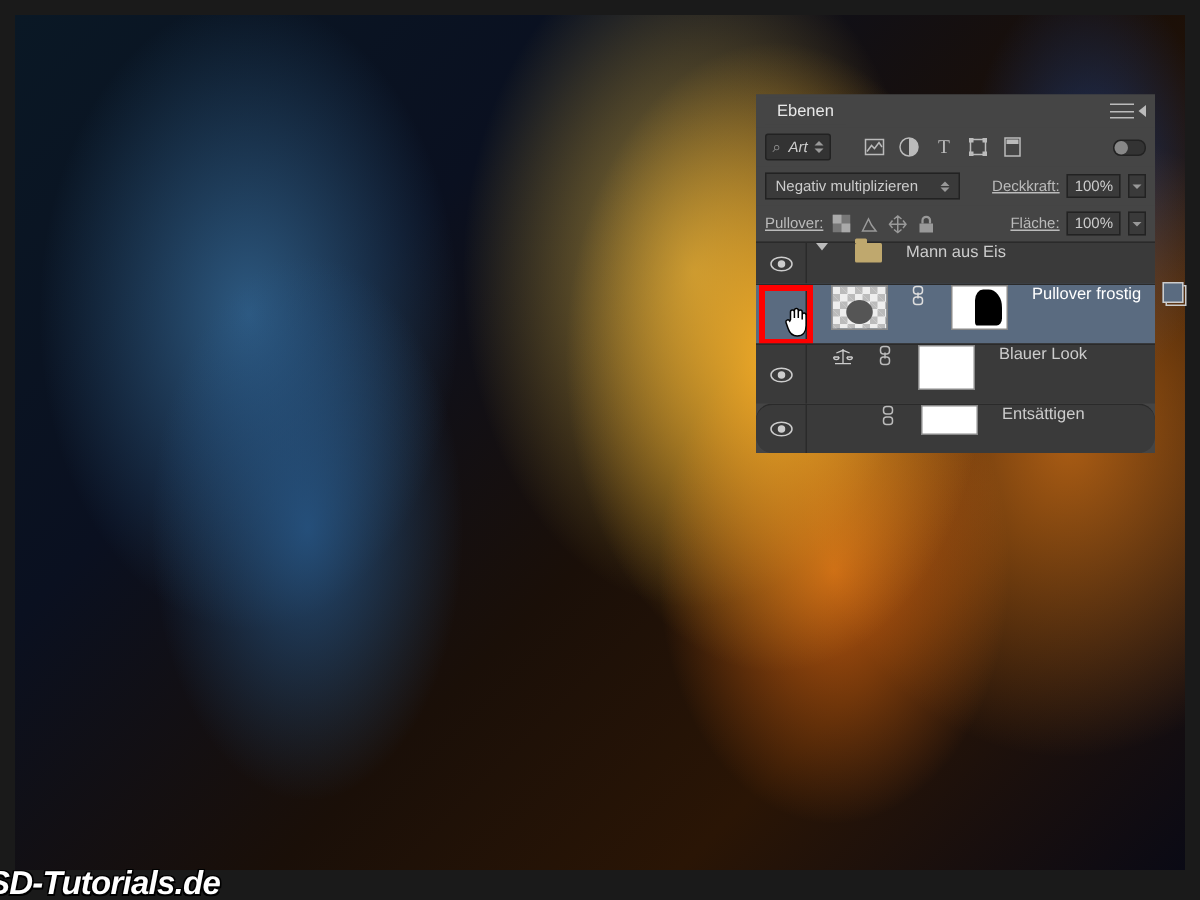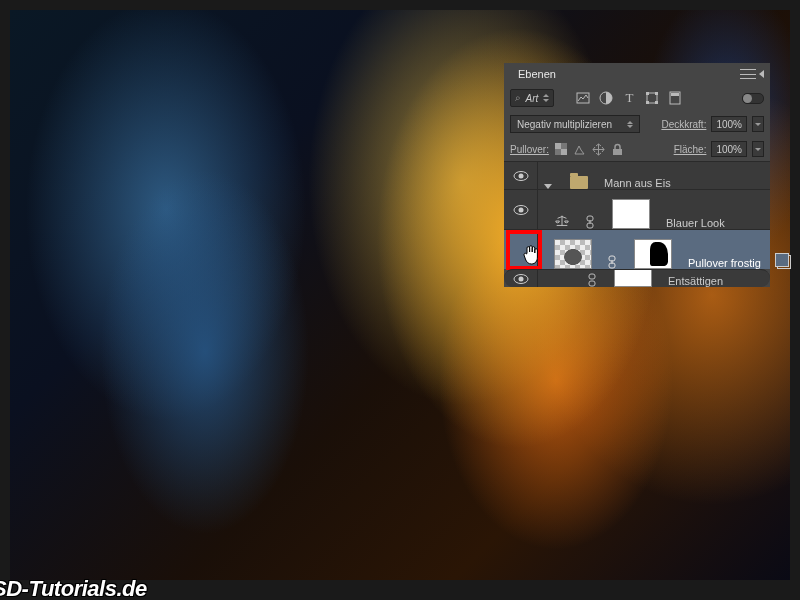--- a/index.html
+++ b/index.html
@@ -145,21 +145,21 @@
   .layer.group { height: 28px; }
   .layer.selected { background:#5a6b80; color:#fff; }
   .eye-cell {
     width: 34px; height:100%;
     display:flex;align-items:center;justify-content:center;
     color:#ccc;
     border-right:1px solid #2a2a2a;
     flex-shrink:0;
   }
   .eye { width:16px;text-align:center; }
-  .layer-body { display:flex;align-items:flex-end;gap:16px;padding:0 6px;flex:1;height:100%; }
+  .layer-body { display:flex;align-items:flex-start;gap:16px;padding:0 6px;flex:1;height:100%; }
   .indent1 { padding-left: 16px; }
   .disclosure { width:0;height:0;border-left:4px solid transparent;border-right:4px solid transparent;border-top:5px solid #bbb;margin-right:2px;}
   .folder {
     width:18px;height:13px;background:#bfa86e;position:relative;border-radius:1px;
   }
   .folder::before{content:'';position:absolute;top:-3px;left:0;width:8px;height:3px;background:#bfa86e;border-radius:1px 1px 0 0;}
   .balance-icon{width:16px;height:16px;color:#ccc;}
   .thumb {
     width:38px;height:30px;background:#fff;border:1px solid #888;flex-shrink:0;
   }
@@ -181,21 +181,21 @@
   }
   .thumb.mask::after{
     content:'';position:absolute;top:2px;right:3px;width:18px;height:24px;background:#000;
     border-radius:30% 50% 20% 10%;
   }
   .link-ic{width:10px;color:#bbb;font-size:10px;}
   .layer-name{font-size:11px;flex:1;white-space:nowrap;overflow:hidden;text-overflow:ellipsis;}
   .dup-ic{width:14px;height:14px;border:1px solid #ccc;position:relative;flex-shrink:0;}
   .dup-ic::after{content:'';position:absolute;top:-3px;left:-3px;width:12px;height:12px;border:1px solid #ccc;background:#5a6b80;}
 
-  .layer.partial { height: 18px; overflow:hidden;border-radius:11px; }
+  .layer.partial { height: 33px; overflow:hidden;border-radius:11px; }
   .layer.partial .thumb { height:20px; }
 
   
   .highlight {
     position:absolute;
     border:4px solid #ff0000;
     top: 0px; left: 2px;
     width: 36px; height: 40px;
     pointer-events:none;
   }
@@ -318,45 +318,20 @@
         <svg width="16" height="12" viewBox="0 0 16 12">
             <ellipse cx="8" cy="6" rx="7" ry="4.5" fill="none" stroke="#ccc"></ellipse>
             <circle cx="8" cy="6" r="2.5" fill="#ccc"></circle>
           </svg>
       </span>
     </div>
     <div class="layer-body">
       <div class="disclosure"></div>
       <div class="folder"></div>
       <span class="layer-name">Mann aus Eis</span>
-    </div>
-  </div>
-
-  <div class="layer">
-    <div class="eye-cell">
-      <span class="eye">
-        <svg width="16" height="12" viewBox="0 0 16 12">
-            <ellipse cx="8" cy="6" rx="7" ry="4.5" fill="none" stroke="#ccc"></ellipse>
-            <circle cx="8" cy="6" r="2.5" fill="#ccc"></circle>
-          </svg>
-      </span>
-    </div>
-    <div class="layer-body indent1">
-      <svg class="balance-icon" width="18" height="16" viewBox="0 0 18 16">
-          <path d="M9 2 L9 13 M3 13 L15 13 M4 5 L9 3 L14 5 M2 8 L6 8 M12 8 L16 8 M2 8 a2 2 0 0 0 4 0 M12 8 a2 2 0 0 0 4 0" stroke="#ccc" fill="none" stroke-width="1"></path>
-        </svg>
-      <span class="link-ic">
-        <svg width="8" height="14" viewBox="0 0 8 14">
-            <rect x="1" y="1" width="6" height="5" rx="2" fill="none" stroke="#bbb"></rect>
-            <rect x="1" y="8" width="6" height="5" rx="2" fill="none" stroke="#bbb"></rect>
-            <line x1="4" y1="5" x2="4" y2="9" stroke="#bbb"></line>
-          </svg>
-      </span>
-      <div class="thumb"></div>
-      <span class="layer-name">Blauer Look</span>
     </div>
   </div>
 
   <div class="layer selected" style="position:relative">
     <div class="eye-cell"></div>
     <div class="layer-body indent1">
       <div class="thumb checker"></div>
       <span class="link-ic">
         <svg width="8" height="14" viewBox="0 0 8 14">
             <rect x="1" y="1" width="6" height="5" rx="2" fill="none" stroke="#ddd"></rect>
@@ -369,20 +344,45 @@
       <div class="dup-ic"></div>
     </div>
     <div class="highlight"></div>
     <div class="cursor">
       <svg width="18" height="22" viewBox="0 0 18 22">
           <path d="M5 9 V4 a1.3 1.3 0 0 1 2.6 0 V8 V3 a1.3 1.3 0 0 1 2.6 0 V8 V4 a1.3 1.3 0 0 1 2.6 0 V9 V6 a1.3 1.3 0 0 1 2.6 0 V13 c0 4 -2 7 -6 7 c-3 0 -5 -2 -6 -5 L2 11 c-0.5 -1.5 1.5 -2.5 2.5 -1 Z" fill="#fff" stroke="#000" stroke-width="1"></path>
         </svg>
     </div>
   </div>
 
+  <div class="layer">
+    <div class="eye-cell">
+      <span class="eye">
+        <svg width="16" height="12" viewBox="0 0 16 12">
+            <ellipse cx="8" cy="6" rx="7" ry="4.5" fill="none" stroke="#ccc"></ellipse>
+            <circle cx="8" cy="6" r="2.5" fill="#ccc"></circle>
+          </svg>
+      </span>
+    </div>
+    <div class="layer-body indent1">
+      <svg class="balance-icon" width="18" height="16" viewBox="0 0 18 16">
+          <path d="M9 2 L9 13 M3 13 L15 13 M4 5 L9 3 L14 5 M2 8 L6 8 M12 8 L16 8 M2 8 a2 2 0 0 0 4 0 M12 8 a2 2 0 0 0 4 0" stroke="#ccc" fill="none" stroke-width="1"></path>
+        </svg>
+      <span class="link-ic">
+        <svg width="8" height="14" viewBox="0 0 8 14">
+            <rect x="1" y="1" width="6" height="5" rx="2" fill="none" stroke="#bbb"></rect>
+            <rect x="1" y="8" width="6" height="5" rx="2" fill="none" stroke="#bbb"></rect>
+            <line x1="4" y1="5" x2="4" y2="9" stroke="#bbb"></line>
+          </svg>
+      </span>
+      <div class="thumb"></div>
+      <span class="layer-name">Blauer Look</span>
+    </div>
+  </div>
+
   <div class="layer partial">
     <div class="eye-cell">
       <span class="eye">
         <svg width="16" height="12" viewBox="0 0 16 12">
             <ellipse cx="8" cy="6" rx="7" ry="4.5" fill="none" stroke="#ccc"></ellipse>
             <circle cx="8" cy="6" r="2.5" fill="#ccc"></circle>
           </svg>
       </span>
     </div>
     <div class="layer-body indent1">

